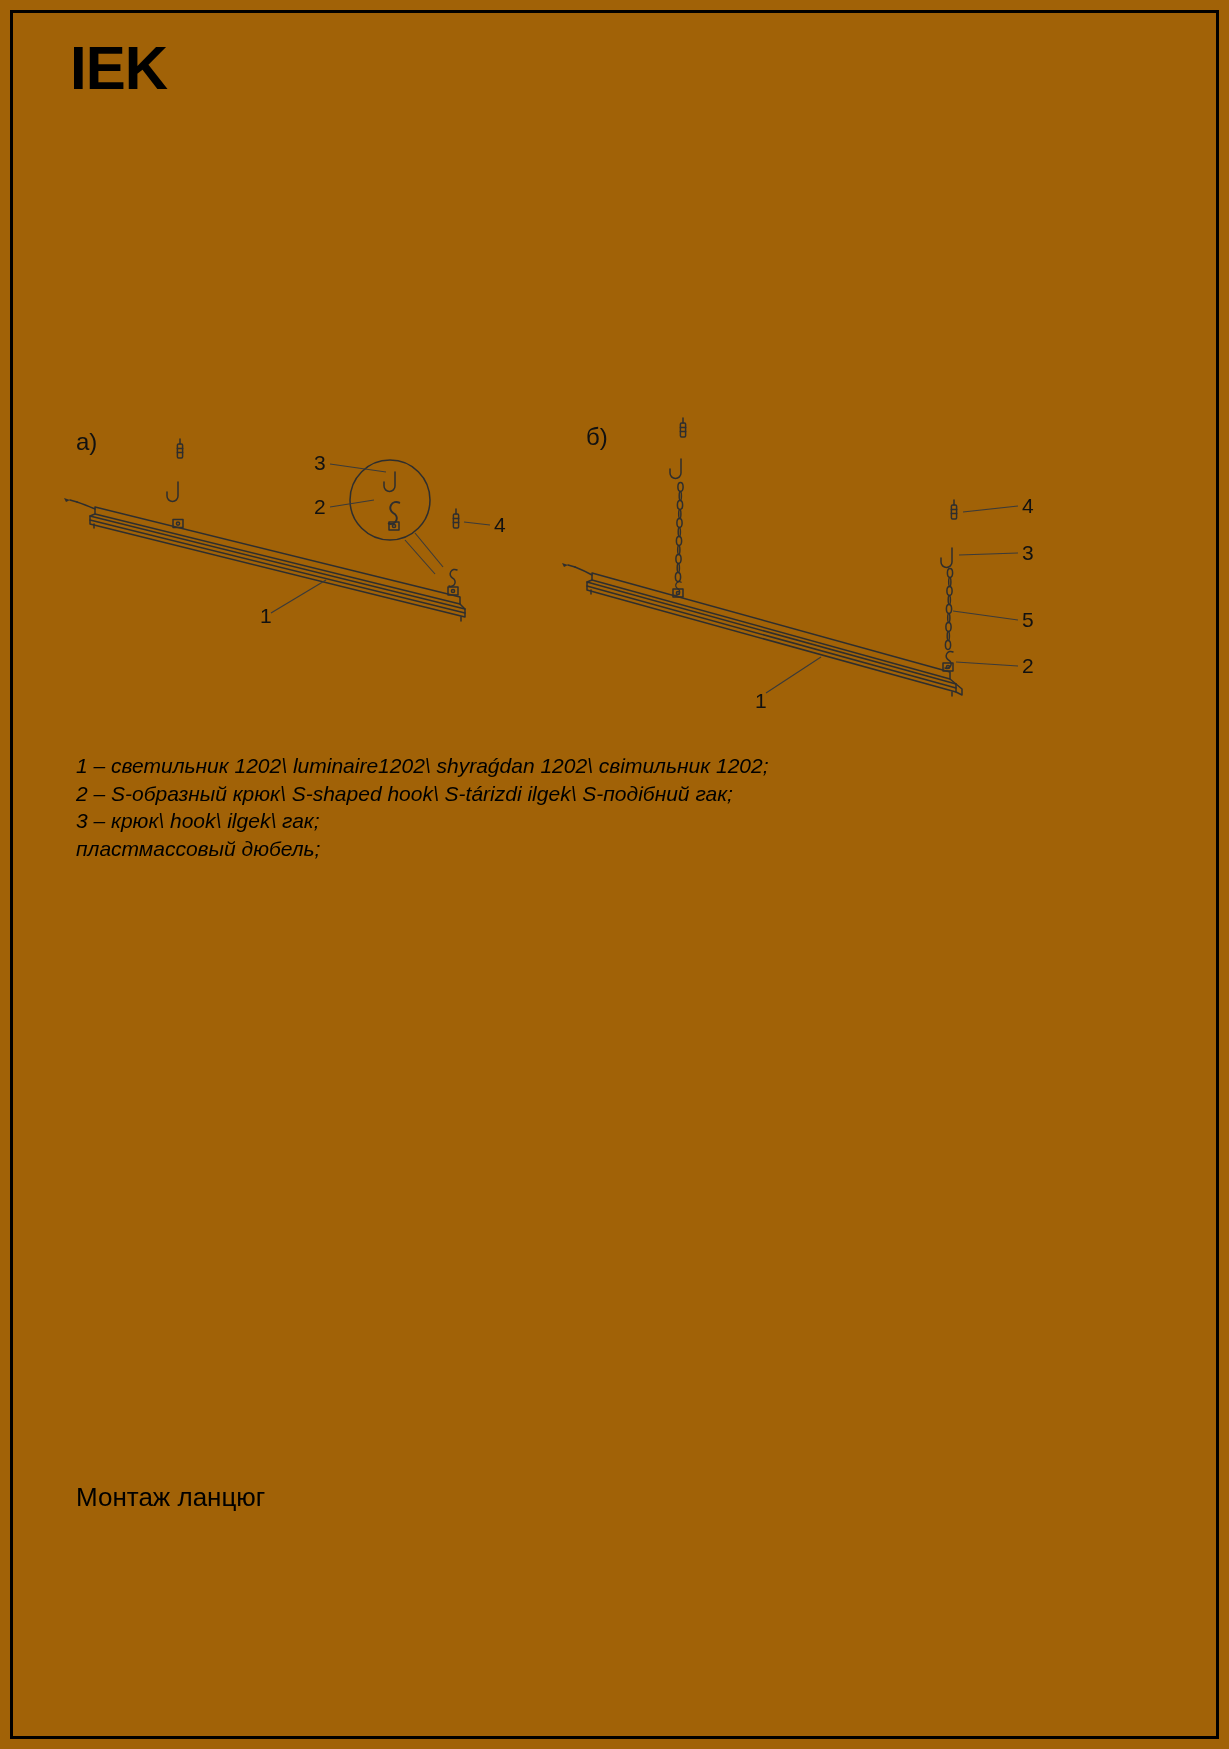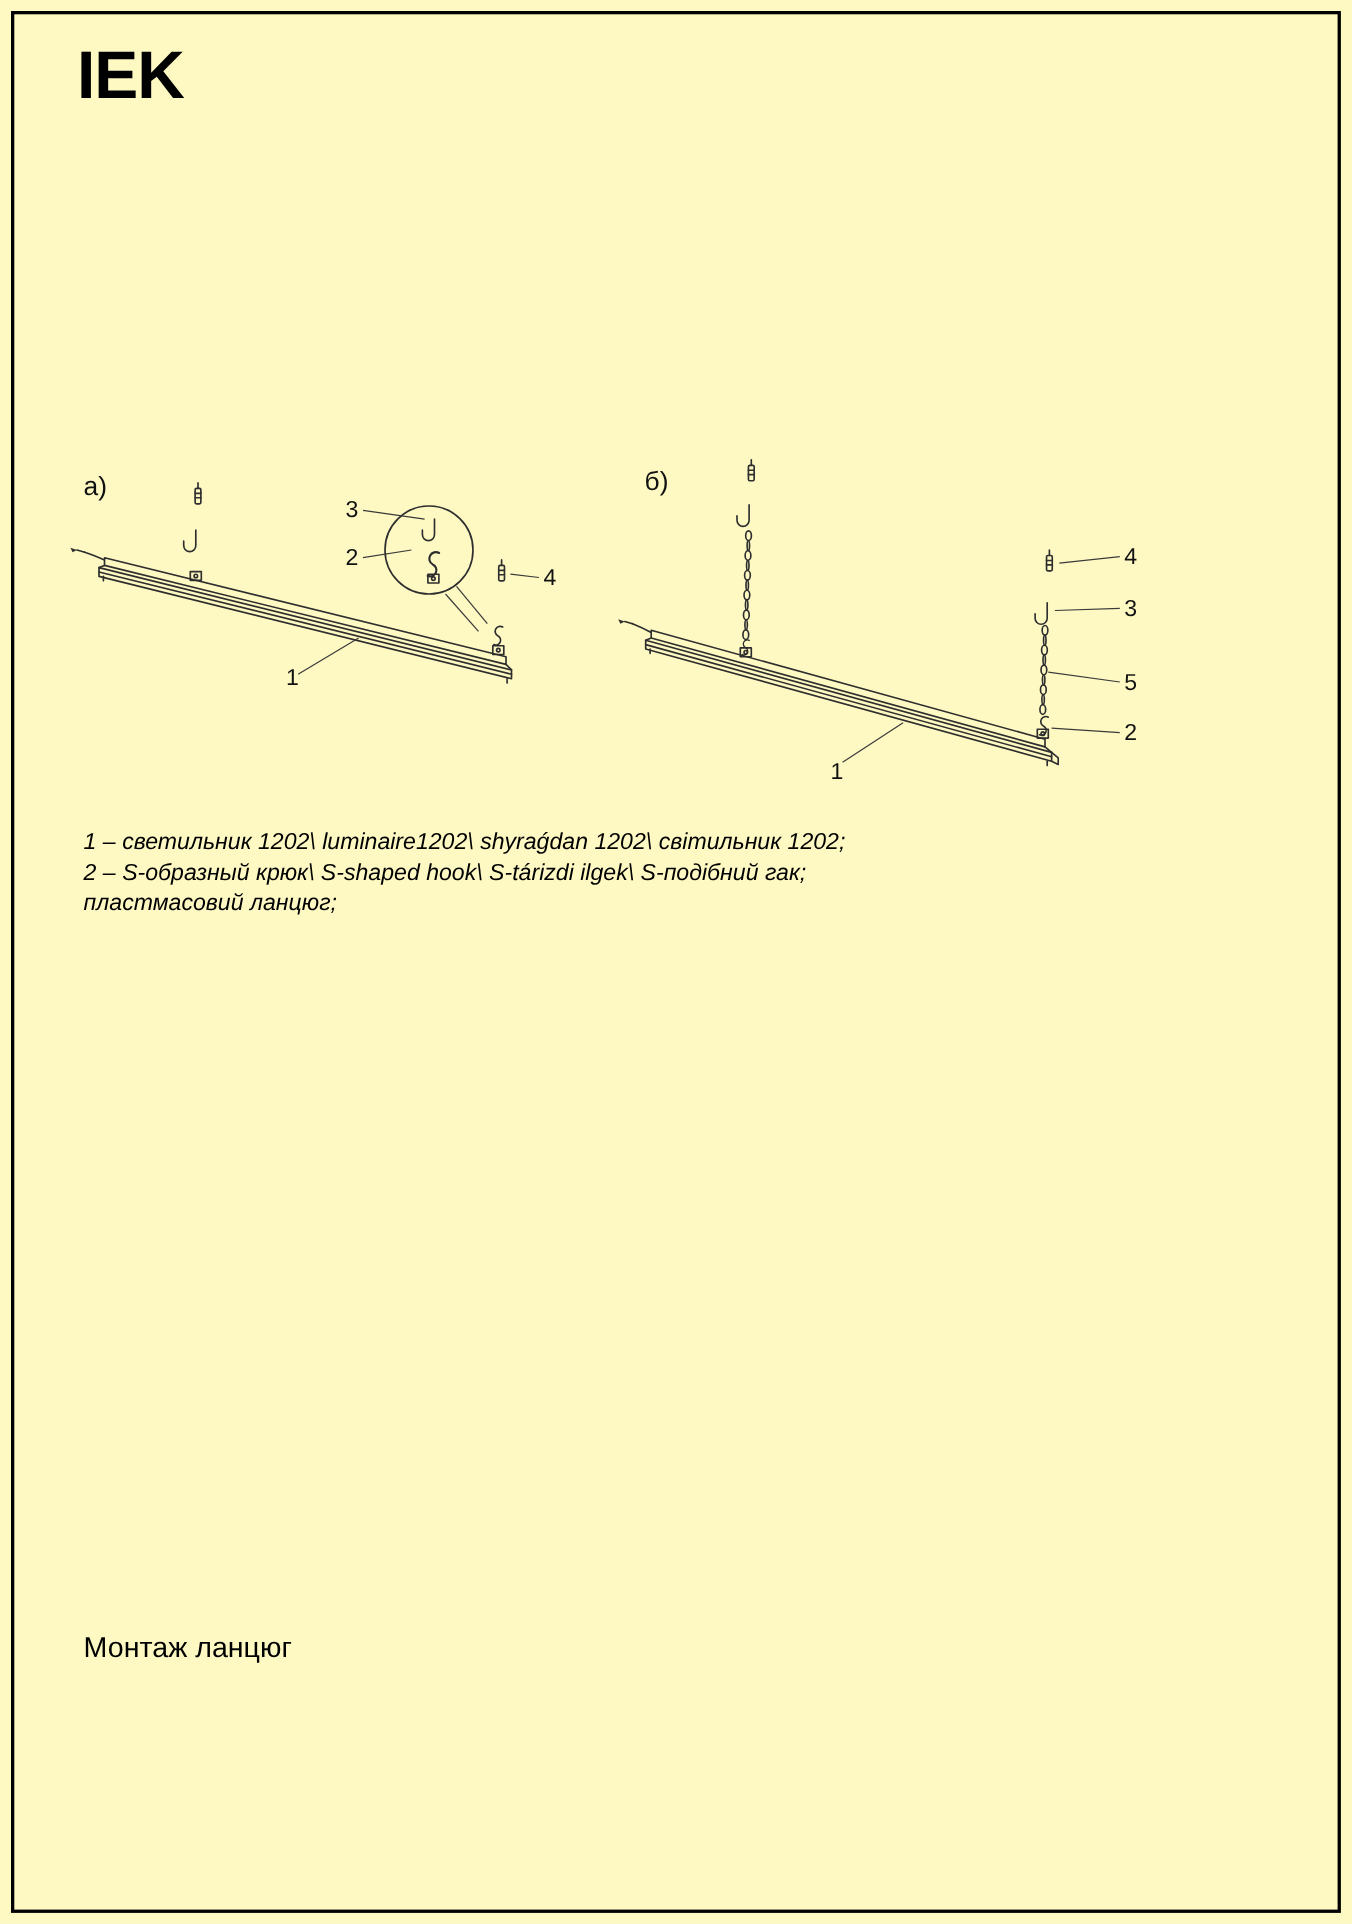--- a/index.html
+++ b/index.html
@@ -1,18 +1,18 @@
 <!DOCTYPE html>
 <html><head>
 <meta charset="utf-8">
 <style>
   html,body { margin:0; padding:0; background:#e8e8e8; }
   .page {
     position:relative; width:1229px; height:1749px; margin:0 auto;
-    background:#fef9c3; overflow:hidden;
+    background:#a16207; overflow:hidden;
     font-family:"Liberation Sans", sans-serif; color:#111;
   }
   .frame { position:absolute; inset:10px; border:3px solid #000; }
   .logo {
     position:absolute; left:70px; top:34px;
     font-size:60px; font-weight:700; letter-spacing:-1px; color:#000;
     transform:scaleY(1.02);
   }
   .diagram-a { position:absolute; left:64px; top:412px; }
   .diagram-b { position:absolute; left:566px; top:405px; }
@@ -183,17 +183,18 @@
       <text x="456" y="268" class="callout">2</text>
 
       <line class="ldr" x1="200" y1="288" x2="255" y2="252"></line>
       <text x="189" y="303" class="callout">1</text>
     </svg>
   </div>
 
   <div class="legend">
     <div>1 – светильник 1202\ luminaire1202\ shyraǵdan 1202\ світильник 1202;</div>
     <div>2 – S-образный крюк\ S-shaped hook\ S-tárizdi ilgek\ S-подібний гак;</div>
-    <div>пластмасовий ланцюг;</div>
+    <div>3 – крюк\ hook\ ilgek\ гак;</div>
+    <div>пластмассовый дюбель;</div>
   </div>
 
   <div class="footer">Монтаж ланцюг</div>
 </div>
 
 </body></html>

